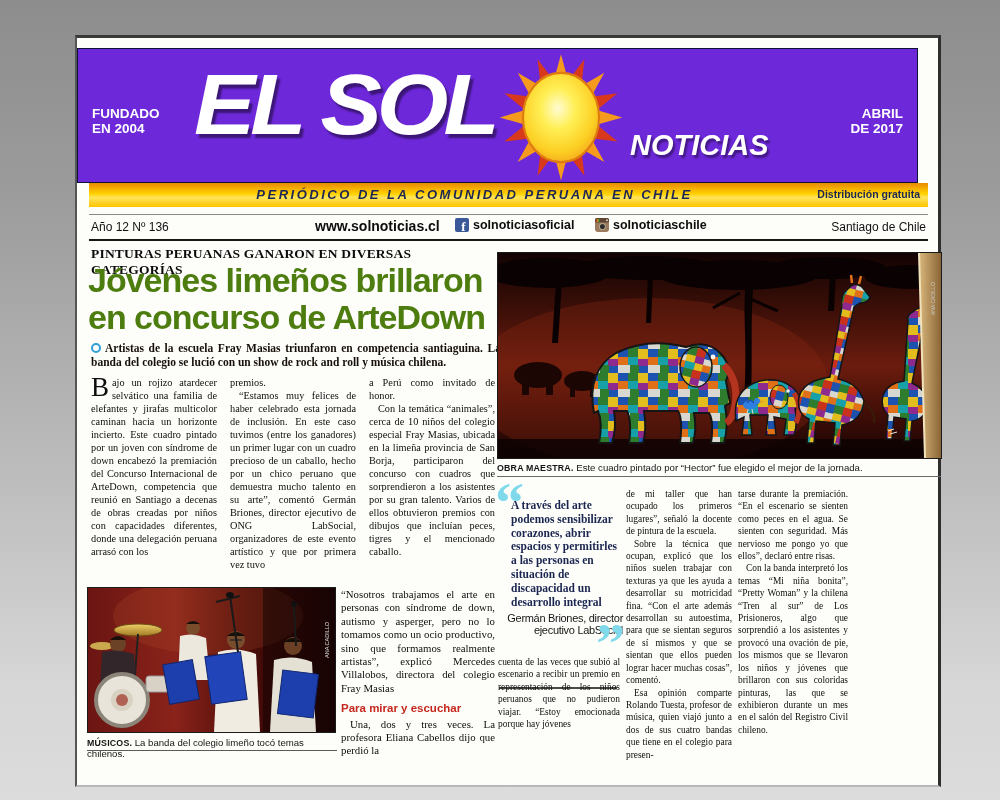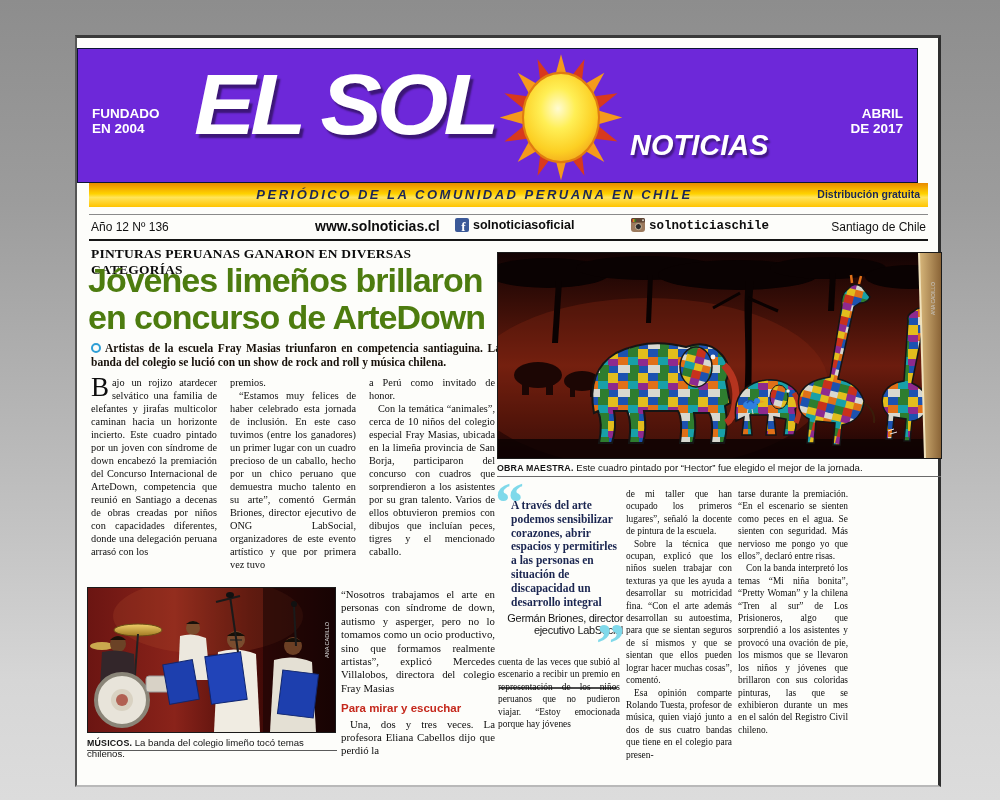--- a/index.html
+++ b/index.html
@@ -28,21 +28,21 @@
     font-weight:bold;font-style:italic;font-size:13px;letter-spacing:2.5px;margin-left:42px;}
   .distribution{position:absolute;right:8px;top:5px;color:#1c2656;font-weight:bold;font-size:10.5px;}
   
   .info-bar{position:absolute;left:12px;top:176px;width:839px;height:24px;
     border-top:1px solid #8a8a8a;border-bottom:2px solid #161616;}
   .info-bar .issue{position:absolute;left:2px;top:5px;font-size:12px;color:#111;}
   .info-bar .website{position:absolute;left:226px;top:3px;font-size:14px;font-weight:bold;color:#0d0d0d;}
   .info-bar .social{position:absolute;top:3px;font-size:12.5px;font-weight:bold;color:#0d0d0d;}
   .info-bar .social svg{vertical-align:-3px;margin-right:4px;}
   .info-bar .fb{left:366px;}
-  .info-bar .ig{left:542px;font-family:Liberation Mono, monospace;}
+  .info-bar .ig{left:506px;}
   .info-bar .city{position:absolute;right:2px;top:5px;font-size:12px;color:#111;}
   
   .kicker{position:absolute;left:14px;top:208px;width:414px;font-family:"Liberation Serif",serif;
     font-weight:bold;font-size:13.5px;letter-spacing:.2px;color:#0c0c0c;}
   .headline{position:absolute;left:11px;top:224px;width:420px;color:#4d7c0f;font-weight:bold;
     font-size:34px;line-height:37px;letter-spacing:-1px;}
   .subhead{position:absolute;left:14px;top:304px;width:410px;font-family:"Liberation Serif",serif;
     font-weight:bold;font-size:11.5px;line-height:13.5px;color:#171009;text-align:justify;}
   .bullet{display:inline-block;width:6px;height:6px;border:2.5px solid #2f9fd6;border-radius:50%;
     margin-right:4px;vertical-align:-1px;}

